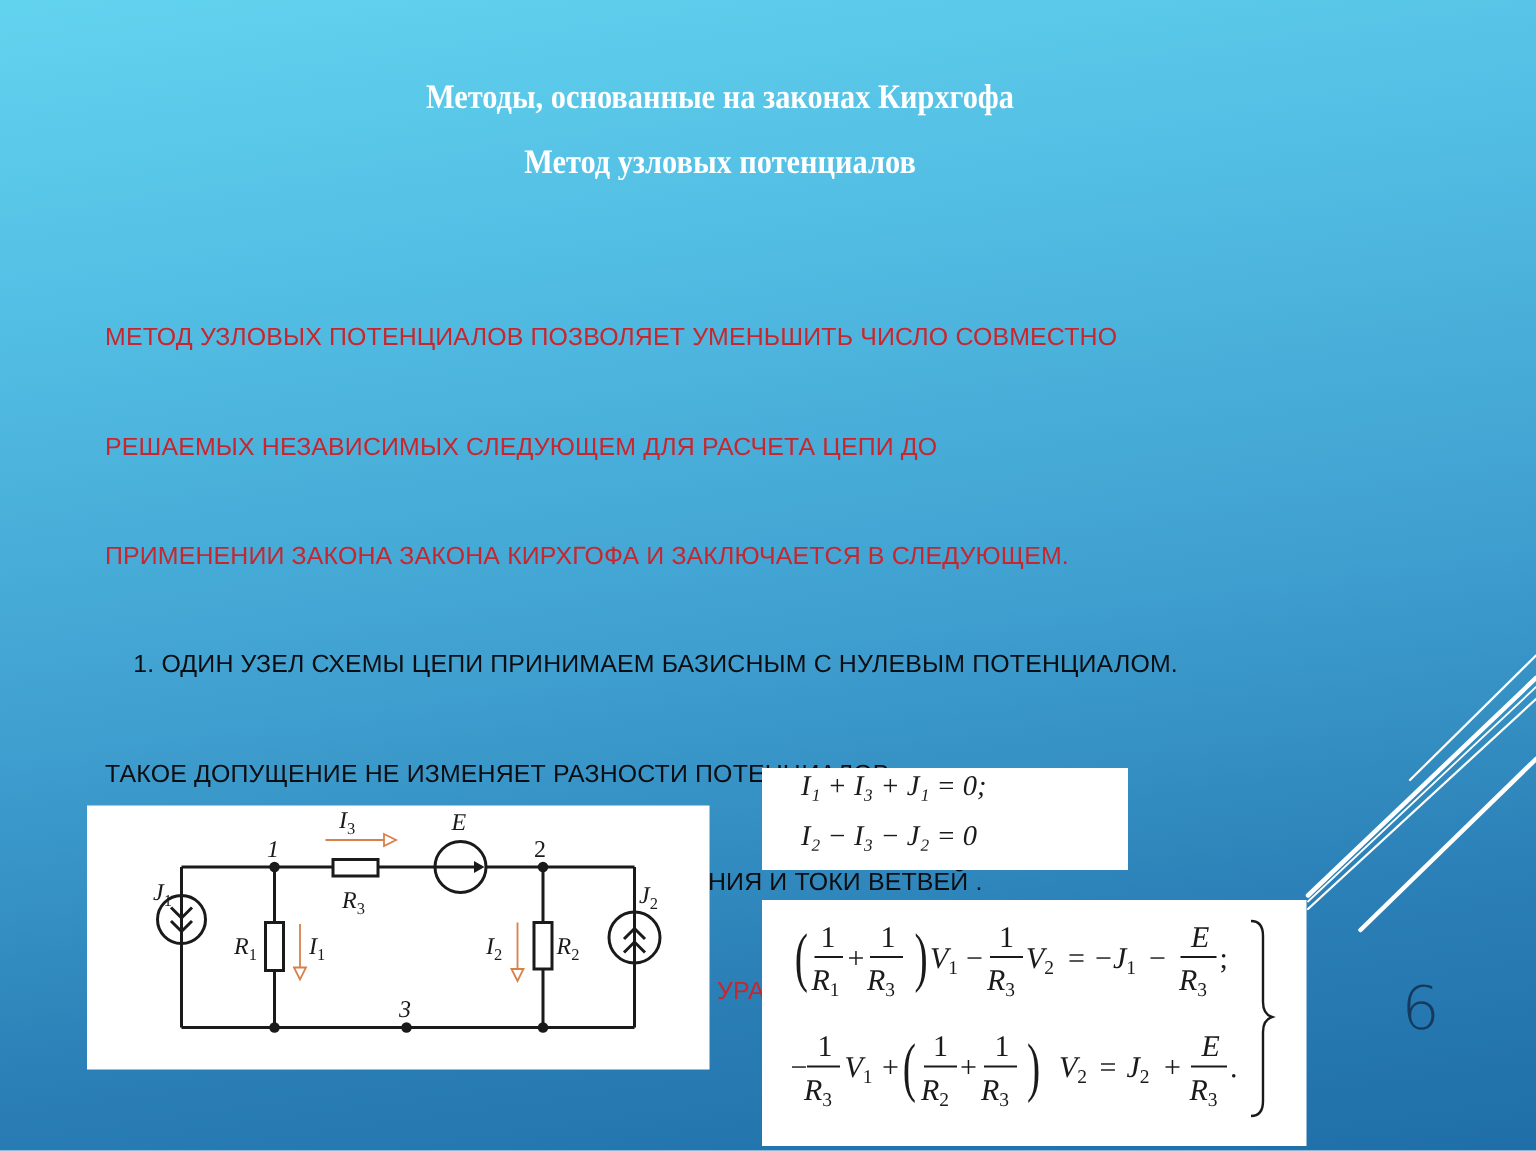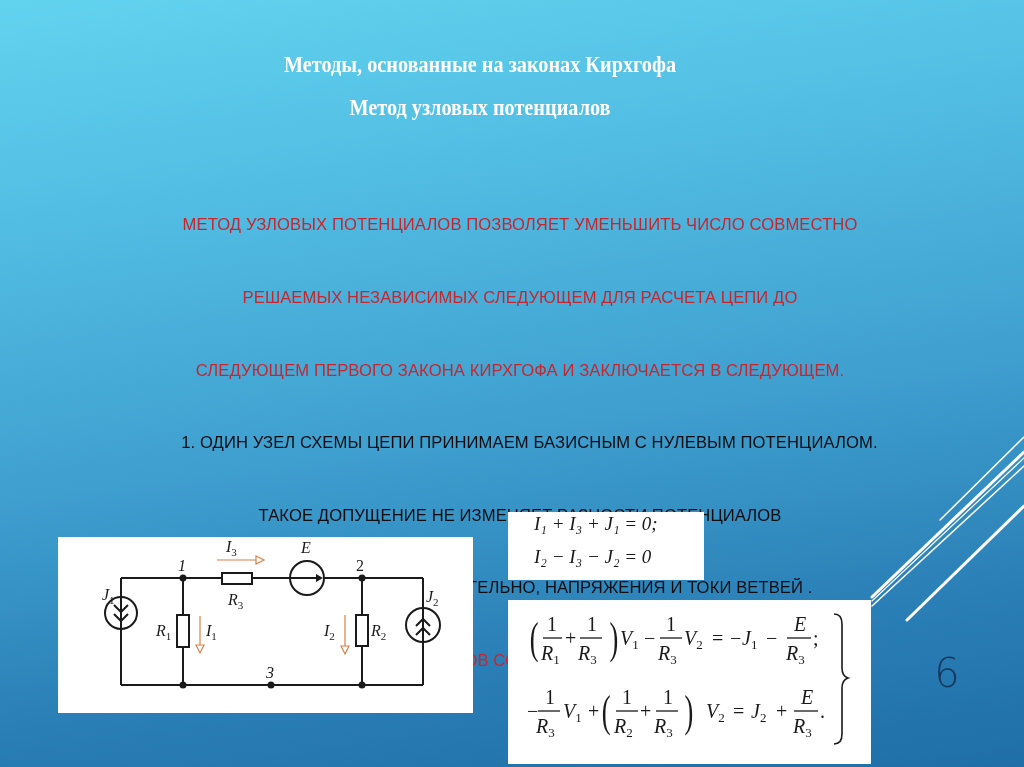--- a/index.html
+++ b/index.html
@@ -15,46 +15,46 @@
       color: #ffffff; font-size: 23px; transform: scaleX(0.88); transform-origin: 480px 0;
       letter-spacing: 0px;
     }
     .title1 { top: 52px; }
     .title2 { top: 95px; }
     .body-text {
       position: absolute; left: 70px; top: 165px; width: 900px;
       font-size: 16.6px; line-height: 24.2px; letter-spacing: 0.1px;
       white-space: pre;
     }
-    .line { display: block; height: 24.2px; text-align: center; }
+    .line { display: block; height: 24.2px; }
     .red { color: #c8262e; }
     .black { color: #0d0d12; }
     .panel { position: absolute; background: #ffffff; }
     .circuit-panel { left: 58px; top: 537px; width: 415px; height: 176px; }
-    .eq1-panel { left: 508px; top: 512px; width: 196px; height: 68px; }
+    .eq1-panel { left: 508px; top: 512px; width: 244px; height: 68px; }
     .eq2-panel { left: 508px; top: 600px; width: 363px; height: 164px; }
     .page-num {
       position: absolute; left: 931px; top: 650px; width: 32px; text-align: center;
       font-size: 40px; color: #153a5e; font-family: "DejaVu Sans", sans-serif; font-weight: 300;
     }
     .deco { position: absolute; left: 860px; top: 420px; }
     svg text { font-family: "Liberation Serif", serif; }
   </style>
 </head>
 <body>
 
 <div class="slide">
 
   <div class="title title1">Методы, основанные на законах Кирхгофа</div>
   <div class="title title2">Метод узловых потенциалов</div>
 
   <div class="body-text">
     <span class="line red">МЕТОД УЗЛОВЫХ ПОТЕНЦИАЛОВ ПОЗВОЛЯЕТ УМЕНЬШИТЬ ЧИСЛО СОВМЕСТНО</span>
     <span class="line red">РЕШАЕМЫХ НЕЗАВИСИМЫХ СЛЕДУЮЩЕМ ДЛЯ РАСЧЕТА ЦЕПИ ДО</span>
-    <span class="line red">СЛЕДУЮЩЕМ ПЕРВОГО ЗАКОНА КИРХГОФА И ЗАКЛЮЧАЕТСЯ В СЛЕДУЮЩЕМ.</span>
+    <span class="line red">ПРИМЕНЕНИИ ЗАКОНА ЗАКОНА КИРХГОФА И ЗАКЛЮЧАЕТСЯ В СЛЕДУЮЩЕМ.</span>
     <span class="line black">    1. ОДИН УЗЕЛ СХЕМЫ ЦЕПИ ПРИНИМАЕМ БАЗИСНЫМ С НУЛЕВЫМ ПОТЕНЦИАЛОМ.</span>
     <span class="line black">ТАКОЕ ДОПУЩЕНИЕ НЕ ИЗМЕНЯЕТ РАЗНОСТИ ПОТЕНЦИАЛОВ</span>
     <span class="line black">МЕЖДУ УЗЛАМИ, А СЛЕДОВАТЕЛЬНО, НАПРЯЖЕНИЯ И ТОКИ ВЕТВЕЙ .</span>
     <span class="line red">    2. ДЛЯ ОСТАЛЬНЫХ У - 1 УЗЛОВ СОСТАВЛЯЕМ УРАВНЕНИЯ ПО ПЕРВОМУ</span>
     
     
     
     
     
   </div>

